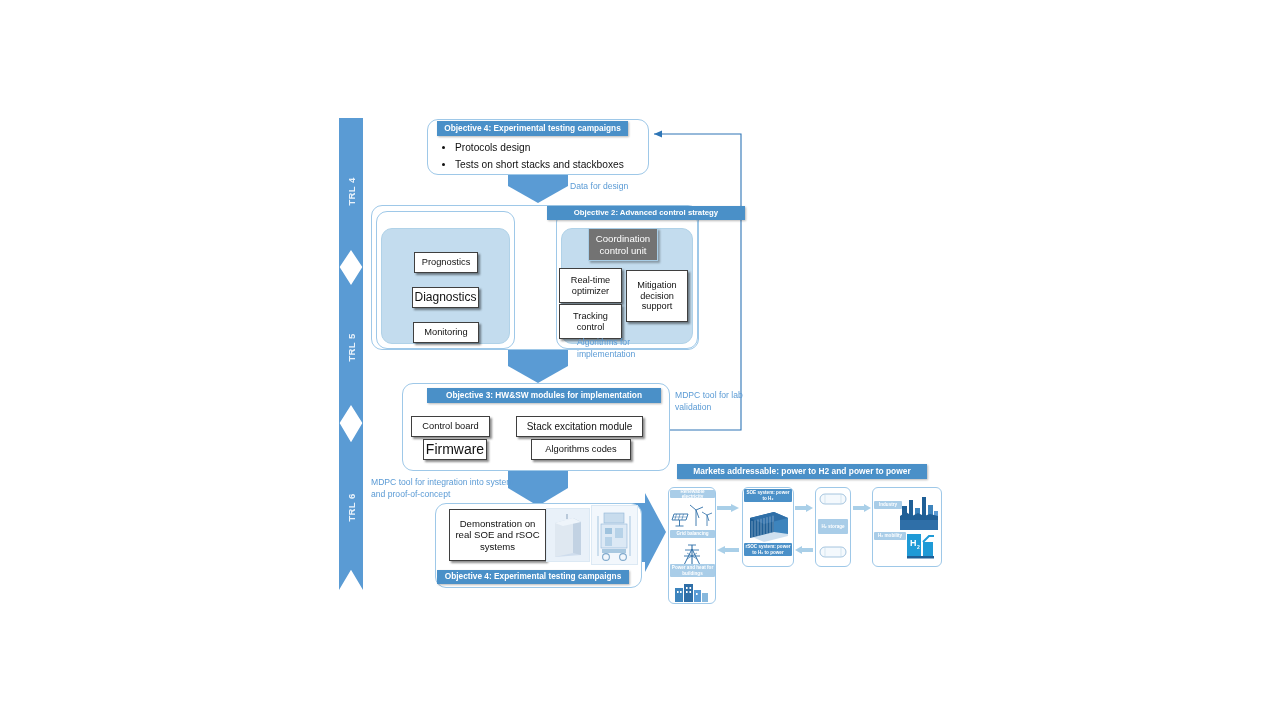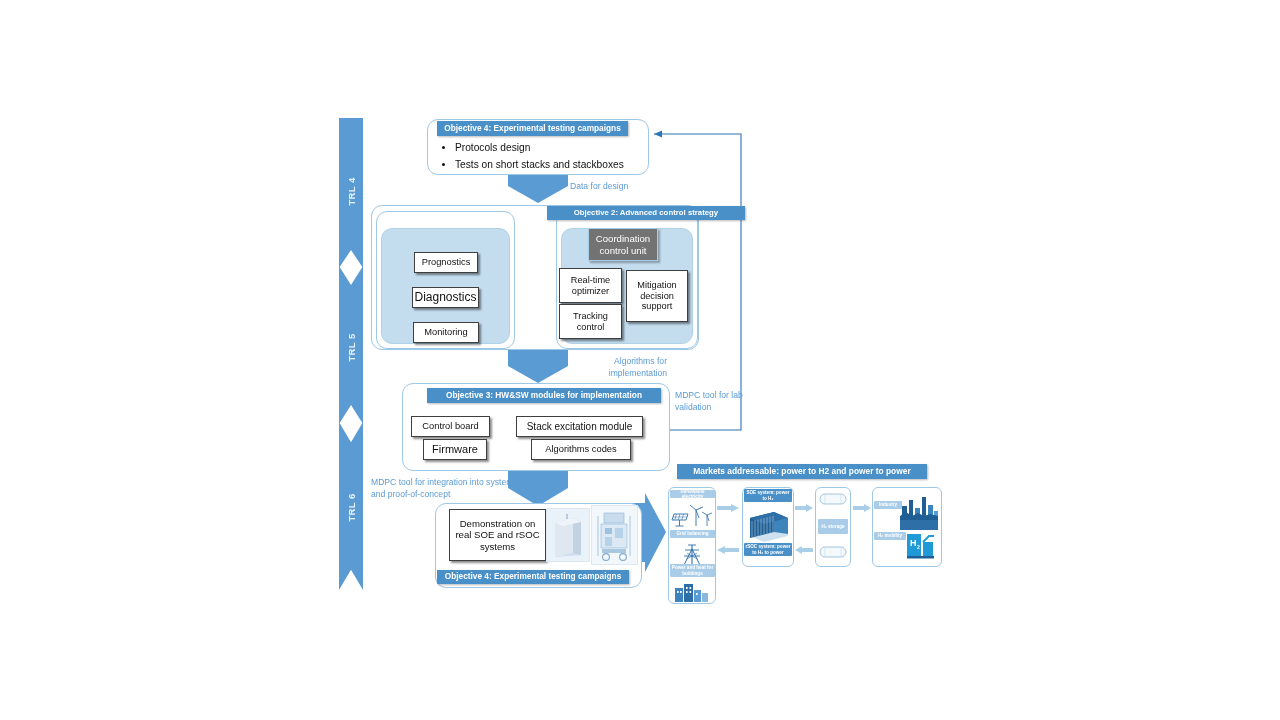--- a/index.html
+++ b/index.html
@@ -122,29 +122,29 @@
   <div class="innerblue" style="left:561px;top:228px;width:130px;height:114px;"></div>
   <div class="ribbon" style="left:547px;top:206px;width:198px;height:14px;font-size:7.8px;">Objective 2: Advanced control strategy</div>
 
   <div class="coord" style="left:588px;top:228px;width:68px;height:31px;">Coordination control unit</div>
 
   <div class="node" style="left:559px;top:268px;width:61px;height:33px;font-size:9.2px;">Real-time optimizer</div>
   <div class="node" style="left:559px;top:304px;width:61px;height:33px;font-size:9.2px;">Tracking control</div>
   <div class="node" style="left:626px;top:270px;width:60px;height:50px;font-size:9.2px;">Mitigation decision support</div>
 
   <div class="note" style="left:570px;top:181px;">Data for design</div>
-  <div class="note" style="left:577px;top:356px;width:90px;text-align:right;">Algorithms for implementation</div>
+  <div class="note" style="left:577px;top:337px;width:90px;text-align:left;">Algorithms for implementation</div>
   <div class="note" style="left:675px;top:390px;width:72px;">MDPC tool for lab validation</div>
   <div class="note" style="left:371px;top:477px;width:150px;">MDPC tool for integration into system and proof-of-concept</div>
 
   <div class="card" style="left:402px;top:383px;width:266px;height:86px;"></div>
   <div class="ribbon" style="left:427px;top:388px;width:234px;height:15px;font-size:8.3px;">Objective 3: HW&amp;SW modules for implementation</div>
 
   <div class="node" style="left:411px;top:416px;width:77px;height:19px;font-size:9.3px;">Control board</div>
-  <div class="node" style="left:423px;top:439px;width:62px;height:19px;font-size:11px;">Firmware</div>
+  <div class="node" style="left:423px;top:439px;width:62px;height:19px;font-size:14px;">Firmware</div>
   <div class="node" style="left:516px;top:416px;width:125px;height:19px;font-size:10px;text-align:right;">Stack excitation module</div>
   <div class="node" style="left:531px;top:439px;width:98px;height:19px;font-size:9.3px;">Algorithms codes</div>
 
   <div class="card" style="left:435px;top:503px;width:205px;height:83px;"></div>
 
   <div class="node" style="left:449px;top:509px;width:91px;height:50px;font-size:9.6px;padding:0 2px;">Demonstration on real SOE and rSOC systems</div>
 
   <div class="thumb" style="left:546px;top:508px;width:42px;height:52px;">
     <svg width="42" height="52" viewBox="0 0 42 52">
       <rect x="0" y="0" width="42" height="52" fill="#e9f1f9"></rect>

